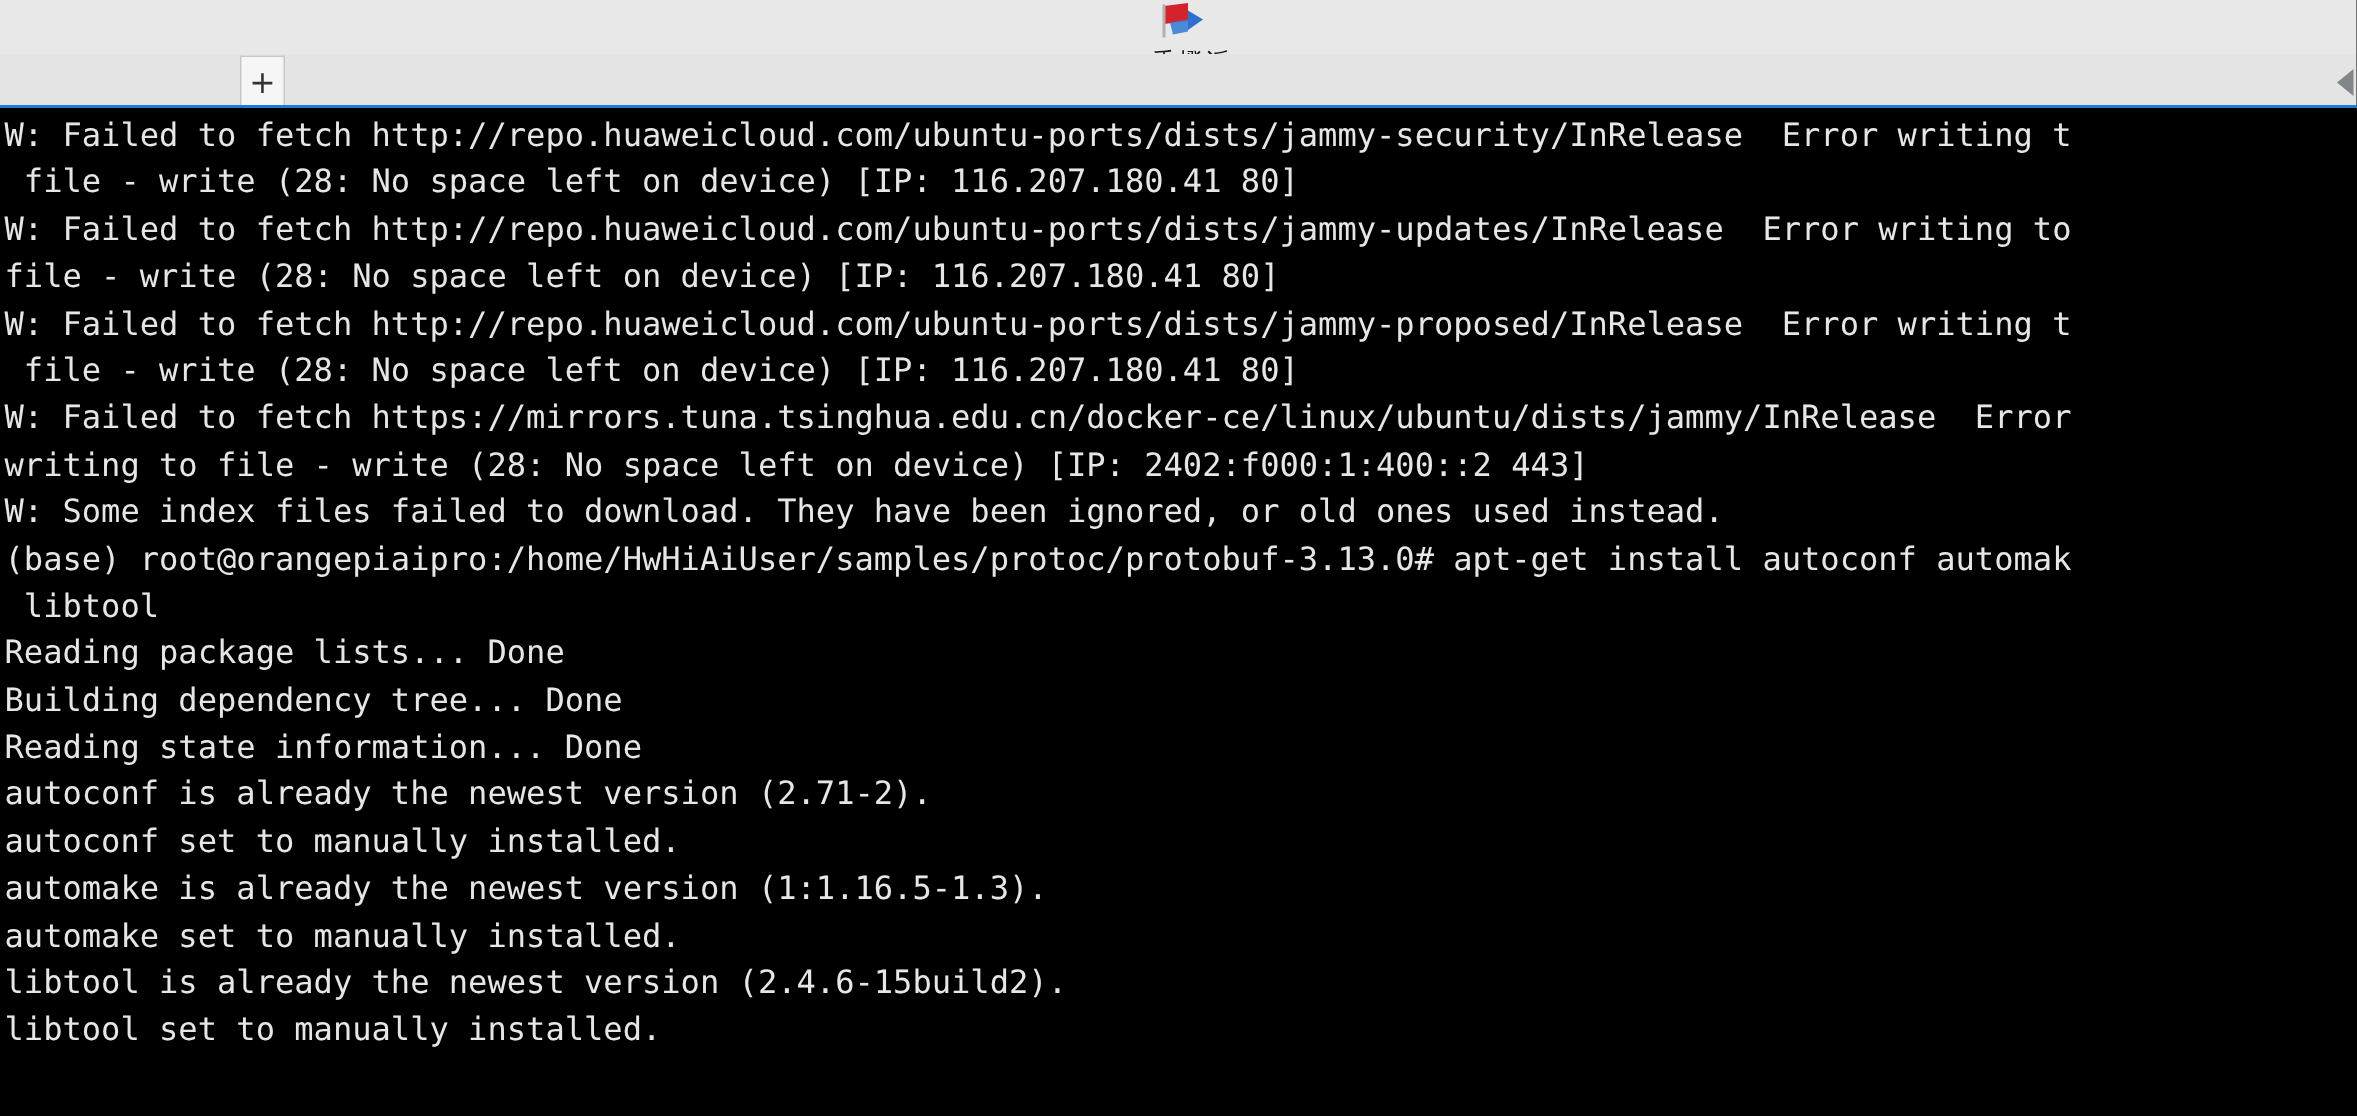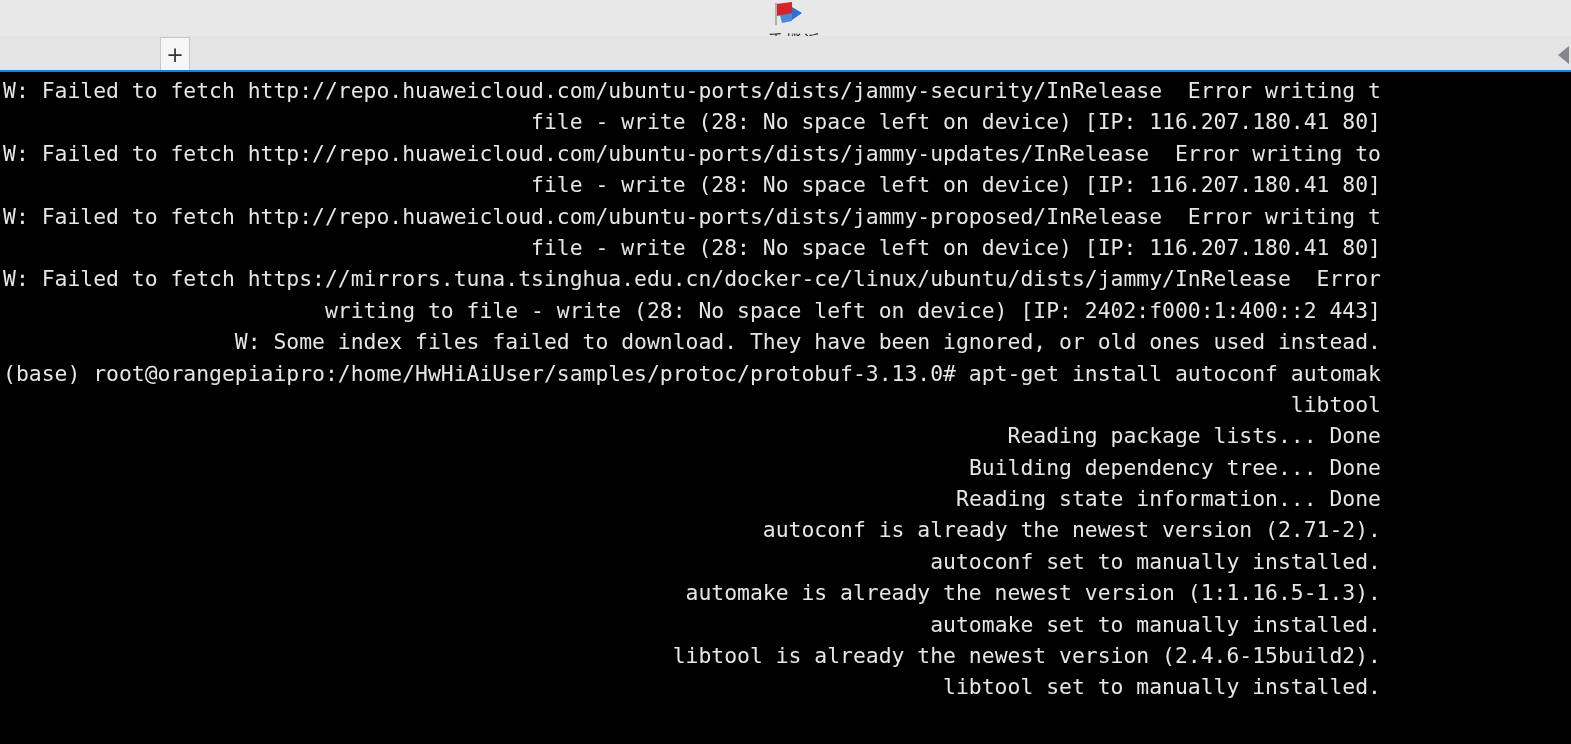--- a/index.html
+++ b/index.html
@@ -83,21 +83,20 @@
     overflow: hidden;
   }
   #term-lines {
     position: absolute; left: 3px; top: 3px;
     font-family: "DejaVu Sans Mono", monospace;
     font-size: 21.4px;
     line-height: 31.4px;
     color: #e6e6e6;
     white-space: pre;
     letter-spacing: 0px;
-    text-align: right;
   }
   .tline { height: 31.4px; }
 </style>
 </head>
 <body>
 
 <div id="titlebar">
   <div id="leftrail"></div>
   <div id="app-icon">
     <svg width="34" height="30" viewBox="0 0 34 30">

